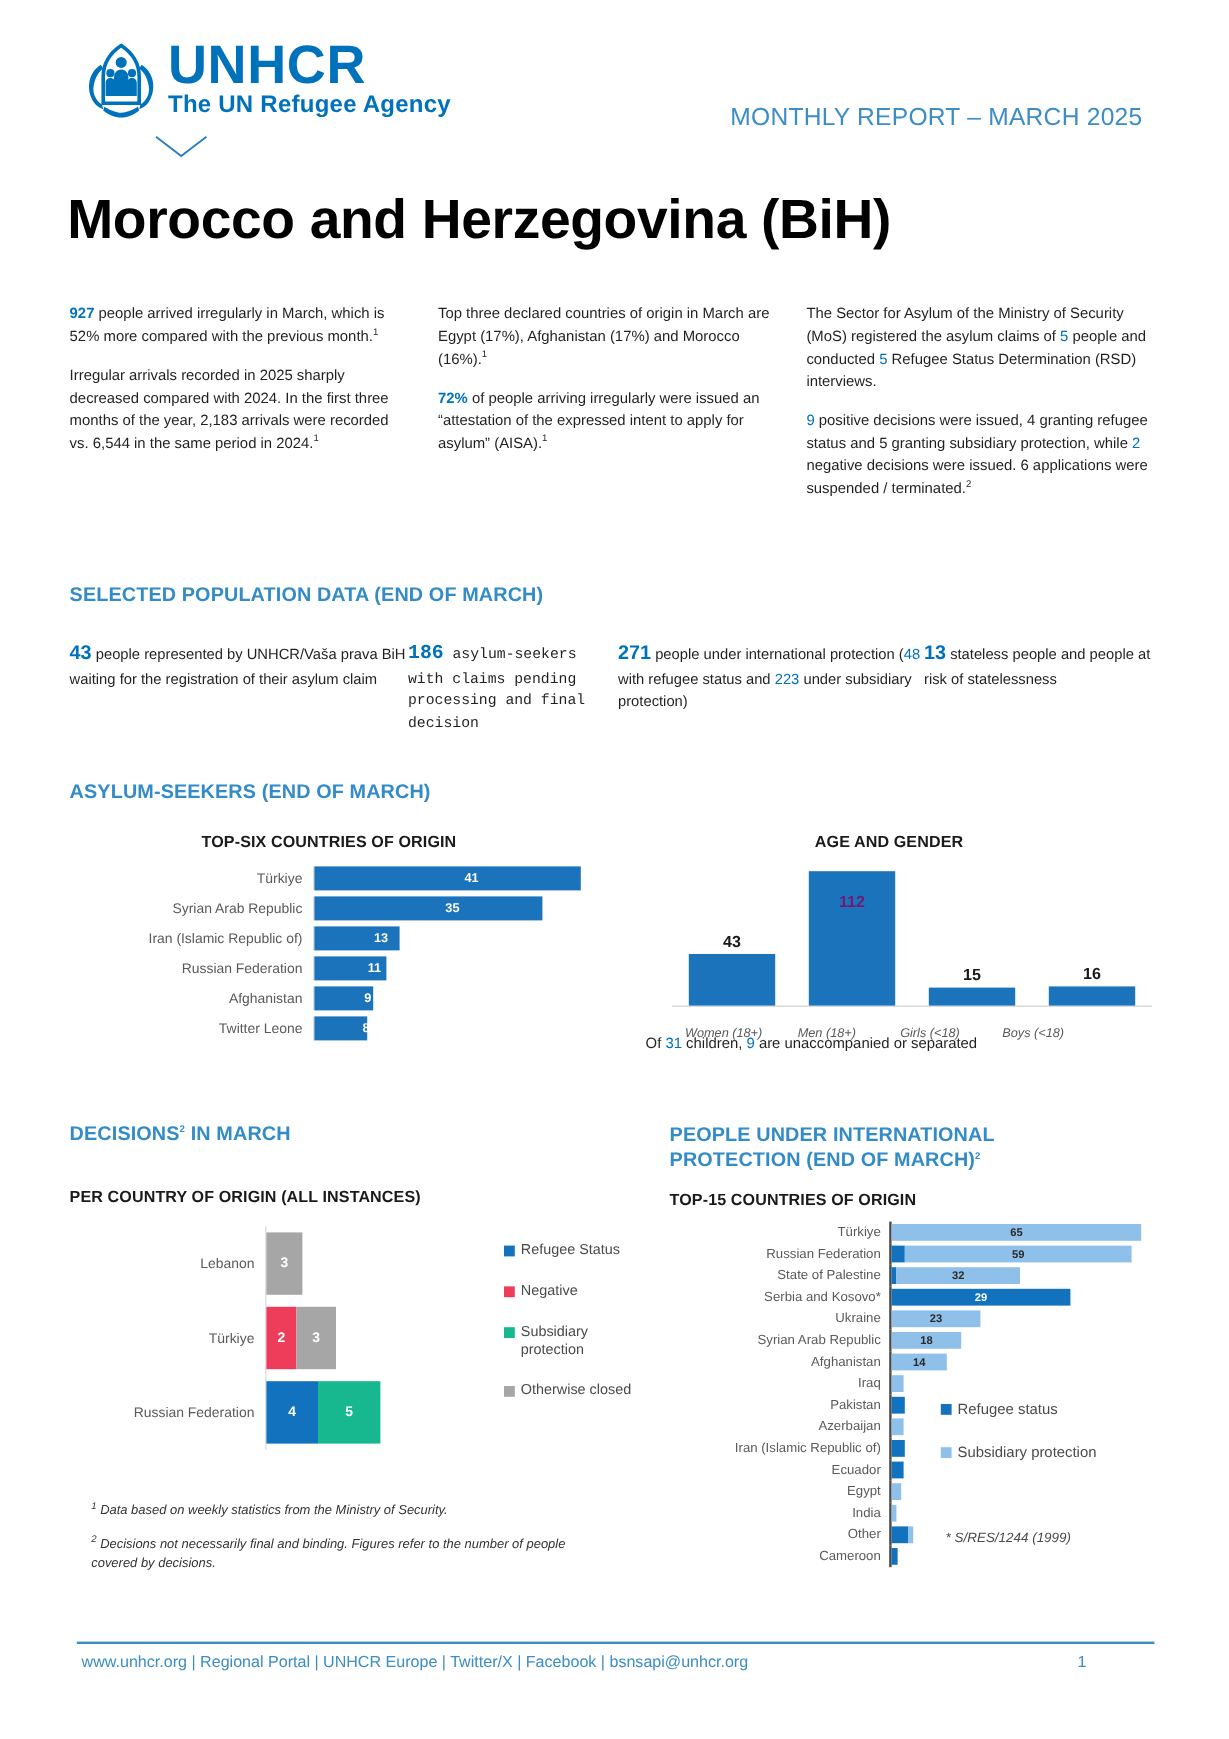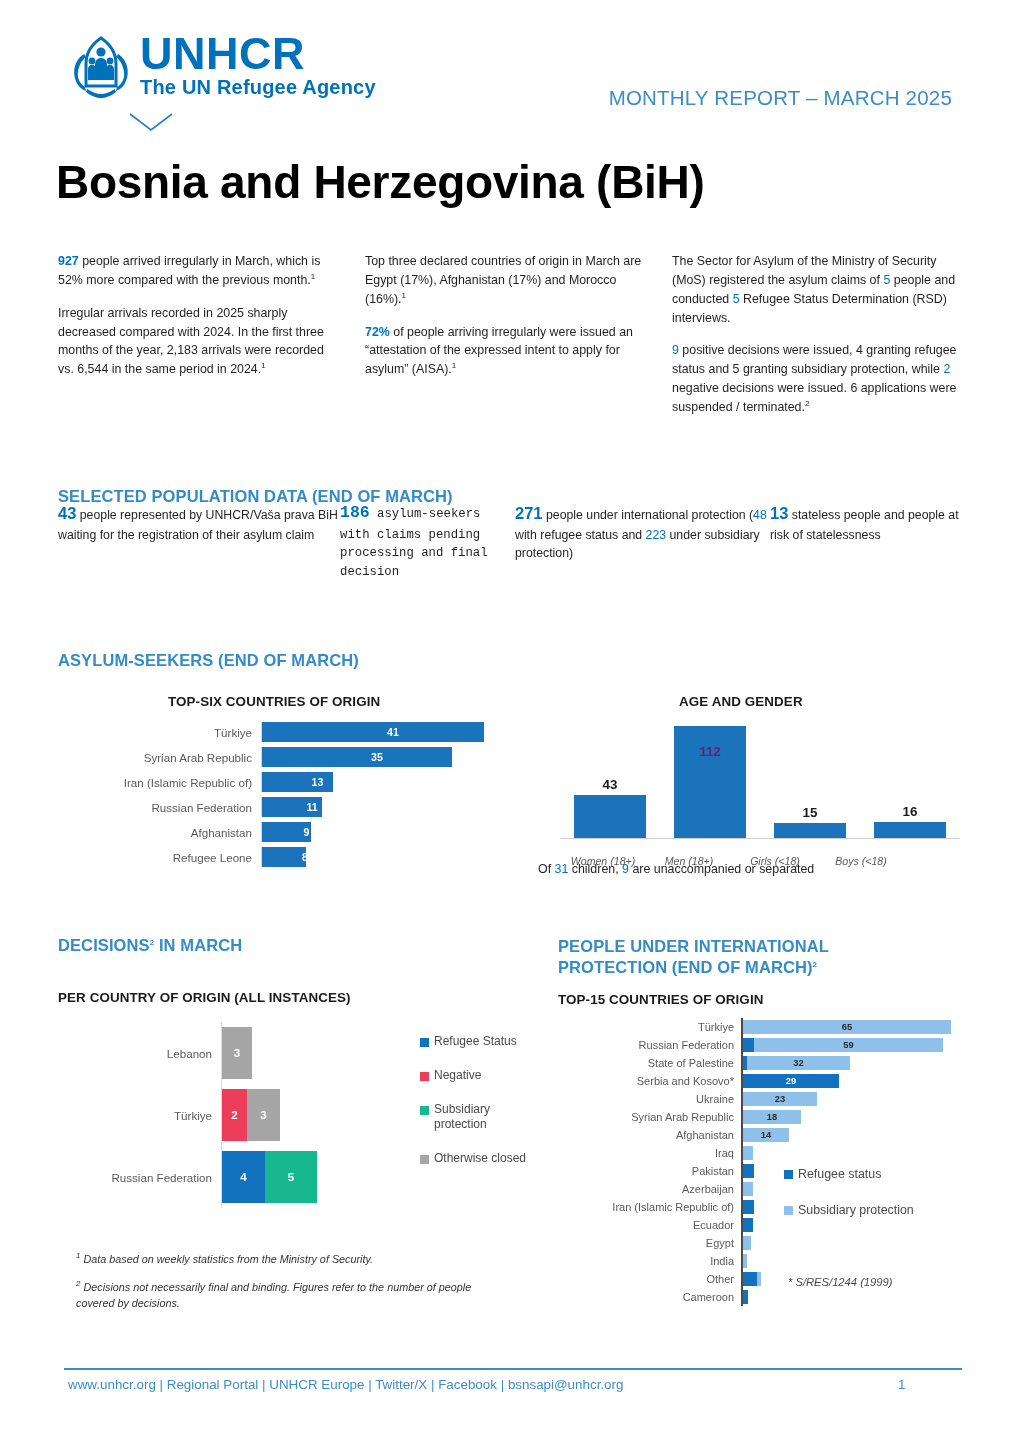--- a/index.html
+++ b/index.html
@@ -108,21 +108,21 @@
     position: absolute;
     font-size: 13.4px;
     font-weight: bold;
     color: #1a1a1a;
     letter-spacing: 0.1px;
   }
 
   
   .pop-row {
     position: absolute;
-    left: 58px; top: 501px;
+    left: 58px; top: 532px;
     width: 920px;
     display: flex;
   }
   .pop-item {
     font-size: 12.3px;
     line-height: 1.5;
     color: #231f20;
   }
   .pop-item .big {
     font-size: 16.5px;
@@ -411,21 +411,21 @@
         <div class="logo-unhcr">UNHCR</div>
         <div class="logo-tag">The UN Refugee Agency</div>
       </div>
     </div>
     <svg class="logo-chevron" viewBox="0 0 46 20">
       <path d="M2 2 L23 18 L44 2" fill="none" stroke="#2b7fc0" stroke-width="1.6"></path>
     </svg>
     <div class="report-line">MONTHLY REPORT – MARCH 2025</div>
   </div>
 
-  <div class="main-title">Bosnia and Herzegovina (BiH)</div>
+  <div class="main-title">Morocco and Herzegovina (BiH)</div>
 
   <div class="intro">
 
     <div class="intro-col">
       <p><span class="hl">927</span><span> people arrived irregularly in March, which is 52% more compared with the previous month.</span><sup>1</sup></p>
       <p><span>Irregular arrivals recorded in 2025 sharply decreased compared with 2024. In the first three months of the year, 2,183 arrivals were recorded vs. 6,544 in the same period in 2024.</span><sup>1</sup></p>
     </div>
 
     <div class="intro-col">
       <p><span>Top three declared countries of origin in March are Egypt (17%), Afghanistan (17%) and Morocco (16%).</span><sup>1</sup></p>
@@ -488,21 +488,21 @@
     </div>
     <div class="h-row">
       <div class="h-label">Afghanistan</div>
       <div class="h-track">
           <div class="h-bar" style="width:49px;">
             <span class="h-val">9</span>
           </div>
         </div>
     </div>
     <div class="h-row">
-      <div class="h-label">Refugee Leone</div>
+      <div class="h-label">Twitter Leone</div>
       <div class="h-track">
           <div class="h-bar" style="width:44px;">
             <span class="h-val">8</span>
           </div>
         </div>
     </div>
   </div>
 
   <div class="chart-age">
     <div class="age-plot">
@@ -620,21 +620,21 @@
         <div class="t15-seg t15-ref" style="width:4px;"></div>
         <div class="t15-seg t15-sub" style="width:103px;">
             <span class="t15-val">32</span>
           </div>
       </div>
     </div>
 
     <div class="t15-row">
       <div class="t15-label">Serbia and Kosovo*</div>
       <div class="t15-track">
-        <div class="t15-seg t15-ref" style="width:96px;">
+        <div class="t15-seg t15-ref" style="width:120px;padding-left:29px;">
             <span class="t15-val w">29</span>
           </div>
       </div>
     </div>
 
     <div class="t15-row">
       <div class="t15-label">Ukraine</div>
       <div class="t15-track">
         <div class="t15-seg t15-sub" style="width:74px;">
             <span class="t15-val">23</span>

